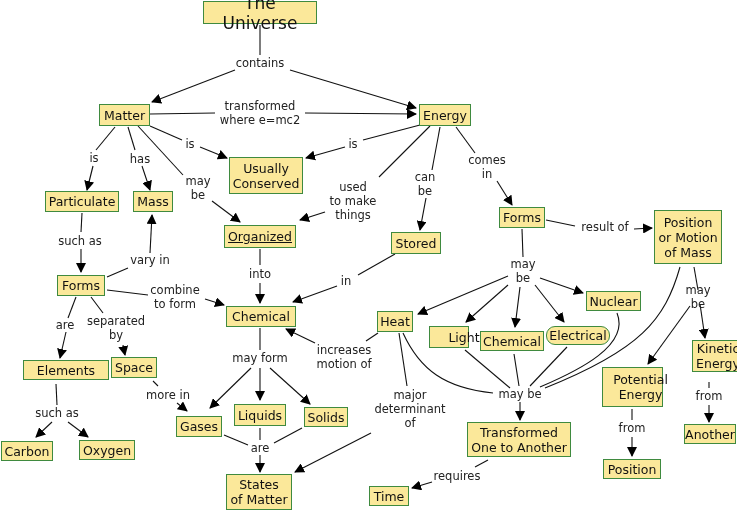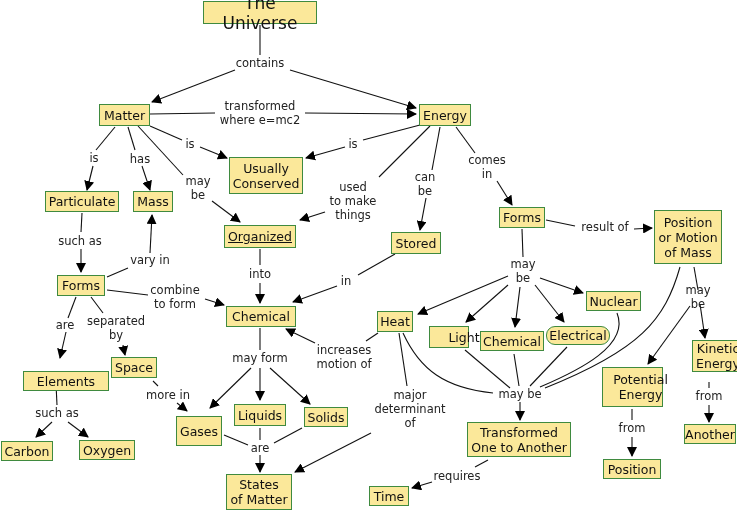--- a/index.html
+++ b/index.html
@@ -146,23 +146,23 @@
 <div class="node" style="left:654px;top:210px;width:68px;height:54px;">Position
 or Motion
 of Mass</div>
 <div class="node" style="left:57px;top:275px;width:48px;height:21px;">Forms</div>
 <div class="node" style="left:226px;top:306px;width:70px;height:21px;">Chemical</div>
 <div class="node" style="left:377px;top:311px;width:36px;height:21px;">Heat</div>
 <div class="node" style="left:429px;top:326px;width:40px;height:22px;padding-left:32px;">Light</div>
 <div class="node" style="left:480px;top:331px;width:64px;height:20px;">Chemical</div>
 <div class="node" style="left:546px;top:326px;width:64px;height:19px;border-radius:9px;">Electrical</div>
 <div class="node" style="left:586px;top:291px;width:55px;height:20px;">Nuclear</div>
-<div class="node" style="left:23px;top:371px;width:86px;height:20px;">Elements</div>
+<div class="node" style="left:23px;top:360px;width:86px;height:20px;">Elements</div>
 <div class="node" style="left:111px;top:357px;width:46px;height:21px;">Space</div>
-<div class="node" style="left:176px;top:416px;width:46px;height:30px;">Gases</div>
+<div class="node" style="left:176px;top:416px;width:46px;height:21px;">Gases</div>
 <div class="node" style="left:234px;top:404px;width:52px;height:22px;">Liquids</div>
 <div class="node" style="left:304px;top:407px;width:44px;height:20px;">Solids</div>
 <div class="node" style="left:1px;top:441px;width:52px;height:20px;">Carbon</div>
 <div class="node" style="left:79px;top:440px;width:56px;height:20px;">Oxygen</div>
 <div class="node" style="left:226px;top:474px;width:66px;height:36px;">States
 of Matter</div>
 <div class="node" style="left:467px;top:422px;width:104px;height:35px;">Transformed
 One to Another</div>
 <div class="node" style="left:369px;top:486px;width:40px;height:20px;">Time</div>
 <div class="node" style="left:602px;top:367px;width:61px;height:40px;padding-left:18px;">Potential

